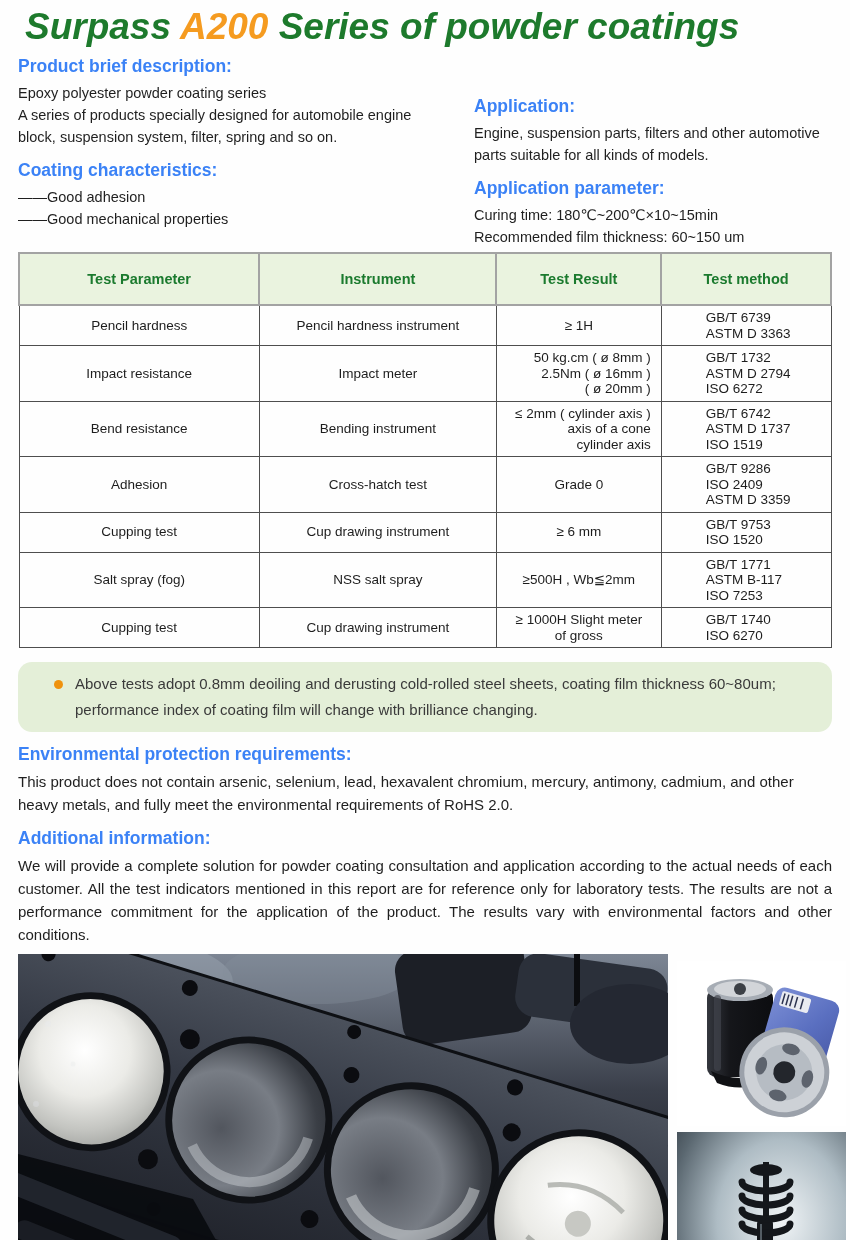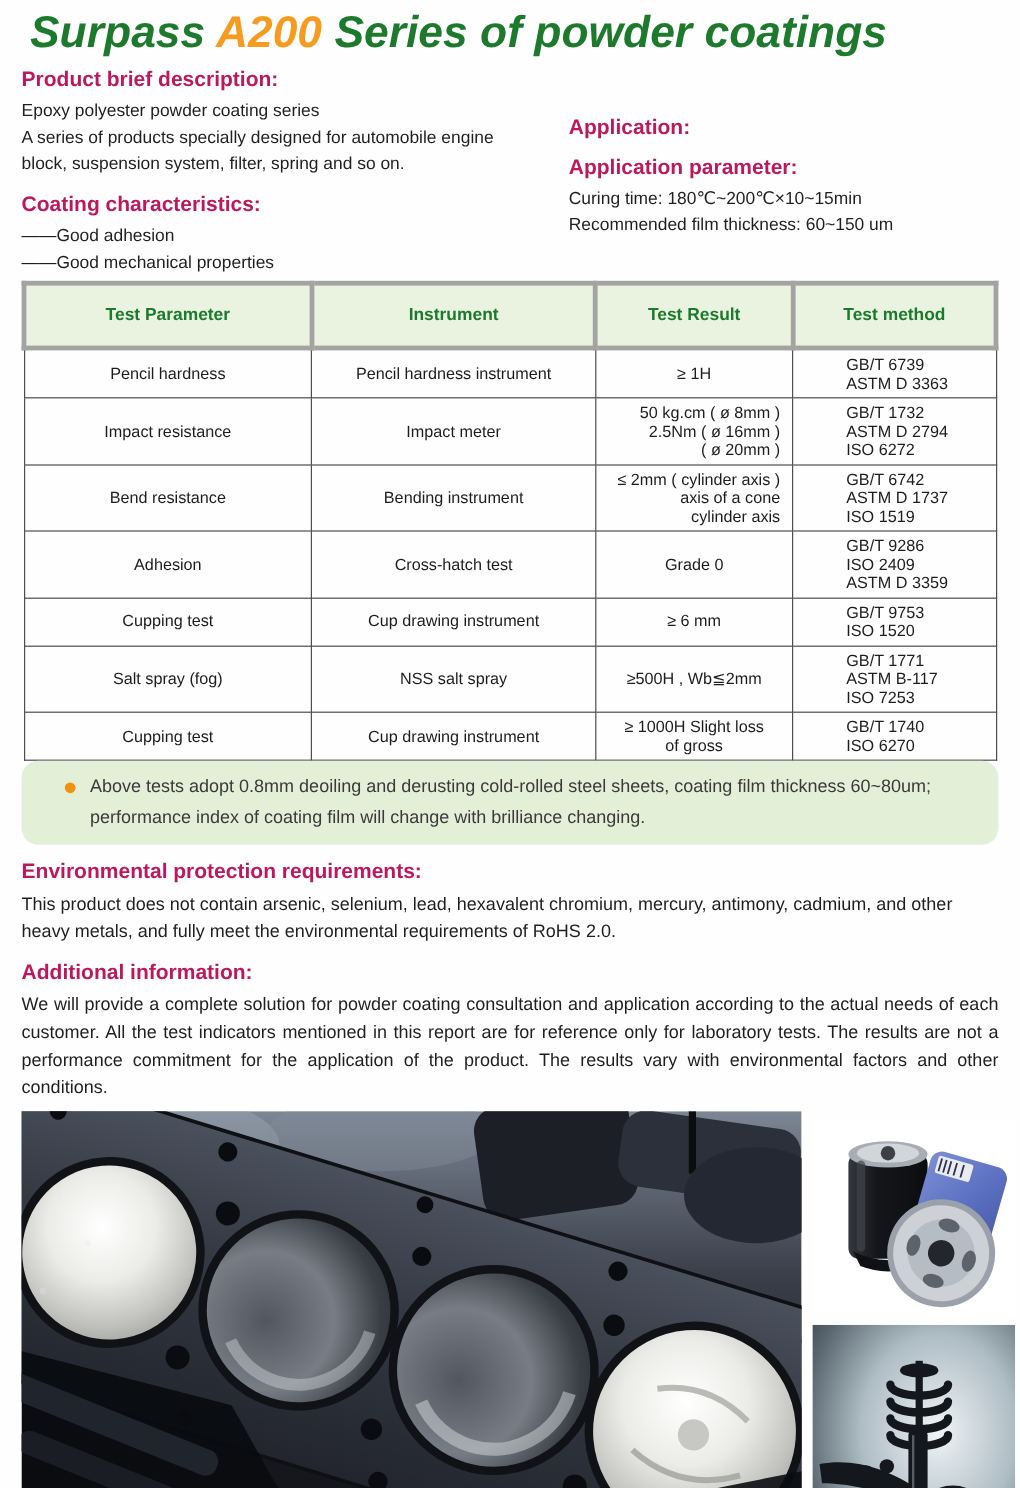--- a/index.html
+++ b/index.html
@@ -3,38 +3,38 @@
 <meta charset="utf-8">
 <style>
   html,body{margin:0;padding:0;background:#fff;}
   body{width:850px;height:1240px;overflow:hidden;font-family:"Liberation Sans","DejaVu Sans",sans-serif;}
   .page{width:850px;height:1240px;position:relative;background:#fefefe;}
   .content{padding:0 18px;}
   
   h1.title{margin:0;padding:6px 0 2px 7px;font-size:37px;line-height:42px;font-style:italic;font-weight:bold;color:#1d7a2c;letter-spacing:0px;}
   h1.title .hl{color:#f59b20;}
   
-  .h-green{color:#be185d;font-size:17.5px;font-weight:bold;margin:12px 0 5px 0;}
+  .h-green{color:#3b82f6;font-size:17.5px;font-weight:bold;margin:12px 0 5px 0;}
   .h-green.first{margin-top:6px;}
   p.body{font-size:14.5px;color:#1f1f1f;line-height:22px;margin:0;}
   
   .cols{display:flex;}
   .col-l{width:456px;padding-right:26px;box-sizing:border-box;flex:none;}
   .col-r{flex:1;min-width:0;margin-top:40px;}
   .dash-list p{margin:0;line-height:22px;font-size:14.5px;color:#1f1f1f;}
   
   table.film{width:100%;border-collapse:collapse;margin-top:4px;table-layout:fixed;}
   table.film col.c1{width:29.6%;} table.film col.c2{width:29.2%;}
   table.film col.c3{width:20.3%;} table.film col.c4{width:20.9%;}
-  table.film thead th{background:#eaf3df;color:#1b7a2e;border:4px solid #a3a3a3;font-size:14.5px;font-weight:bold;padding:17px 2px;}
+  table.film thead th{background:#eaf3df;color:#1b7a2e;border:2px solid #a3a3a3;font-size:14.5px;font-weight:bold;padding:17px 2px;}
   table.film tbody td{border:1.6px solid #4e4e4e;padding:4px 3px;font-size:13.5px;color:#1d1d1d;line-height:15.5px;text-align:center;vertical-align:middle;}
   table.film tbody td.method{text-align:left;padding-left:44px;}
   table.film tbody td.right{text-align:right;padding-right:10px;}
   
-  .note{display:flex;align-items:flex-start;background:#e4efd8;border-radius:14px;padding:9px 18px 9px 14px;}
+  .note{display:flex;align-items:flex-start;background:#e4efd8;border-radius:14px;margin-top:14px;padding:9px 18px 9px 14px;}
   .note .dot{width:9px;height:9px;border-radius:50%;background:#ef920d;margin:9px 12px 0 22px;flex:none;}
   .note p{font-size:15px;line-height:26px;color:#3a3a3a;margin:0;}
   
   .para{font-size:15px;line-height:23px;color:#1f1f1f;margin:1px 0 0 0;}
   .justify{text-align:justify;}
   
   .photos{display:flex;margin-top:8px;margin-right:-14px;gap:9px;}
   .photos svg{display:block;}
   .photo-engine{flex:none;}
   .photos-right{display:flex;flex-direction:column;gap:6px;padding-top:7px;flex:none;}
@@ -53,20 +53,21 @@
         <p class="body">Epoxy polyester powder coating series</p>
         <p class="body">A series of products specially designed for automobile engine block, suspension system, filter, spring and so on.</p>
         <div class="h-green">Coating characteristics:</div>
         <div class="dash-list">
           <p>——Good adhesion</p>
           <p>——Good mechanical properties</p>
         </div>
       </div>
       <div class="col-r">
         <div class="h-green first">Application:</div>
+        <p class="body">Engine, suspension parts, filters and other automotive parts suitable for all kinds of models.</p>
         <div class="h-green">Application parameter:</div>
         <p class="body">Curing time:  180℃~200℃×10~15min</p>
         <p class="body">Recommended film thickness:  60~150 um</p>
       </div>
     </div>
 
 
     <table class="film">
       <colgroup>
           <col class="c1">
@@ -164,21 +165,21 @@
           <td class="method">
               <div>GB/T 1771</div>
               <div>ASTM B-117</div>
               <div>ISO 7253</div>
             </td>
         </tr>
         <tr>
           <td>Cupping test</td>
           <td>Cup drawing instrument</td>
           <td>
-              <div>≥ 1000H Slight loss</div>
+              <div>≥ 1000H Slight meter</div>
               <div>of gross</div>
               <div></div>
             </td>
           <td class="method">
               <div>GB/T 1740</div>
               <div>ISO 6270</div>
               <div></div>
             </td>
         </tr>
       </tbody>

